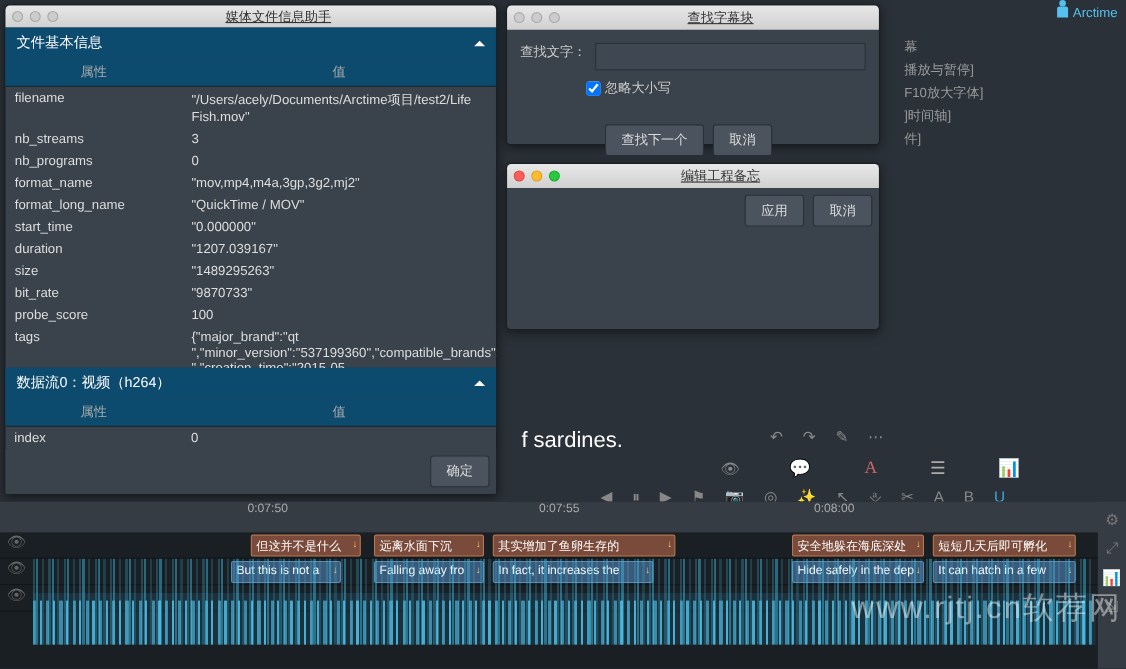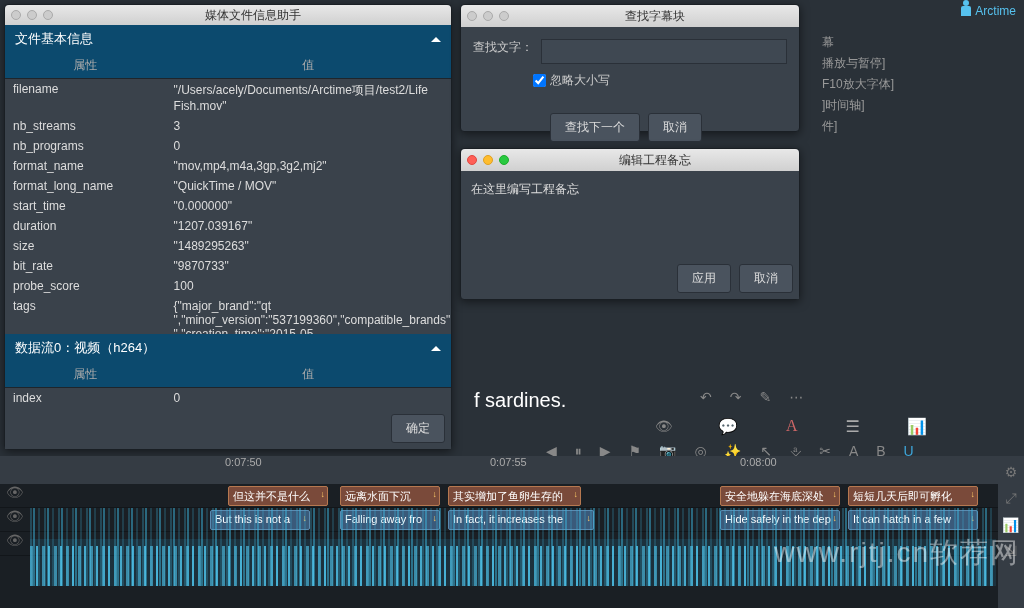--- a/index.html
+++ b/index.html
@@ -1,18 +1,18 @@
 <!DOCTYPE html>
 <html><head>
 <meta charset="utf-8">
 <style>
   * { box-sizing: border-box; margin: 0; padding: 0; }
   body { width: 1024px; height: 608px; background: #2a3138; font-family: Arial, "Microsoft YaHei", sans-serif; font-size: 12px; color: #ccc; overflow: hidden; position: relative; }
   .window { position: absolute; background: #3a424b; border: 1px solid #1a1f24; border-radius: 4px; box-shadow: 0 2px 10px rgba(0,0,0,0.5); }
-  .titlebar { height: 22px; background: linear-gradient(#e8e8e8,#d0d0d0); display: flex; align-items: center; padding: 0 6px; border-radius: 4px 4px 0 0; color: #333; font-size: 12px; }
+  .titlebar { height: 22px; background: linear-gradient(#e8e8e8,#d0d0d0); display: flex; align-items: center; padding: 0 6px; border-radius: 4px 4px 0 0; color: #333; font-size: 12px; text-decoration: underline; }
   .traffic { display: flex; gap: 6px; margin-right: 8px; }
   .dot { width: 10px; height: 10px; border-radius: 50%; }
   .dot.red { background: #ff5f57; border:1px solid #e04840;} .dot.yellow{background:#ffbd2e;border:1px solid #dfa023;} .dot.green{background:#28c940;border:1px solid #1dad2b;}
   .dot.dim{background:#ccc;border:1px solid #aaa;}
   .titlebar .title { flex:1; text-align:center; }
 
   
   #win-media { left: 4px; top: 4px; width: 448px; height: 446px; display:flex; flex-direction:column; }
   .section-hdr { background:#0c4a6e; color:#fff; padding:5px 10px; font-size:13px; display:flex; justify-content:space-between; align-items:center; }
   .section-hdr .arrow{border-left:5px solid transparent;border-right:5px solid transparent;border-bottom:5px solid #fff;}
@@ -201,21 +201,20 @@
 
 <div class="window" id="win-memo">
   <div class="titlebar">
     <div class="traffic">
         <span class="dot red"></span>
         <span class="dot yellow"></span>
         <span class="dot green"></span>
       </div>
     <div class="title">编辑工程备忘</div>
   </div>
-  <div class="memo-body">在这里编写工程备忘</div>
   <div class="btnbar" style="gap:8px;margin-left:28px;">
     <button class="btn">应用</button>
     <button class="btn">取消</button>
   </div>
 </div>
 
 <div id="subtitle">f sardines.</div>
 
 <span class="ico eyeicon">👁</span>
 
@@ -252,21 +251,21 @@
     <span class="timestamp" style="left:225px">0:07:50</span>
     <span class="timestamp" style="left:490px">0:07:55</span>
     <span class="timestamp" style="left:740px">0:08:00</span>
   </div>
   <div class="tracks">
     <div class="track-row">
       <span class="eye-col ico">👁</span>
       <div id="clips-cn">
           <div class="clip" style="left: 228px; width: 100px;">但这并不是什么<span class="dn">↓</span></div>
           <div class="clip" style="left: 340px; width: 100px;">远离水面下沉<span class="dn">↓</span></div>
-          <div class="clip" style="left: 448px; width: 133px;">其实增加了鱼卵生存的<span class="dn">↓</span></div>
+          <div class="clip" style="left: 448px; width: 166px;">其实增加了鱼卵生存的<span class="dn">↓</span></div>
           <div class="clip" style="left: 720px; width: 120px;">安全地躲在海底深处<span class="dn">↓</span></div>
           <div class="clip" style="left: 848px; width: 130px;">短短几天后即可孵化<span class="dn">↓</span></div>
         </div>
     </div>
     <div class="track-row">
       <span class="eye-col ico">👁</span>
       <div id="clips-en">
           <div class="clip en" style="left: 210px; width: 100px;">But this is not a<span class="dn">↓</span></div>
           <div class="clip en" style="left: 340px; width: 100px;">Falling away fro<span class="dn">↓</span></div>
           <div class="clip en" style="left: 448px; width: 146px;">In fact, it increases the<span class="dn">↓</span></div>

